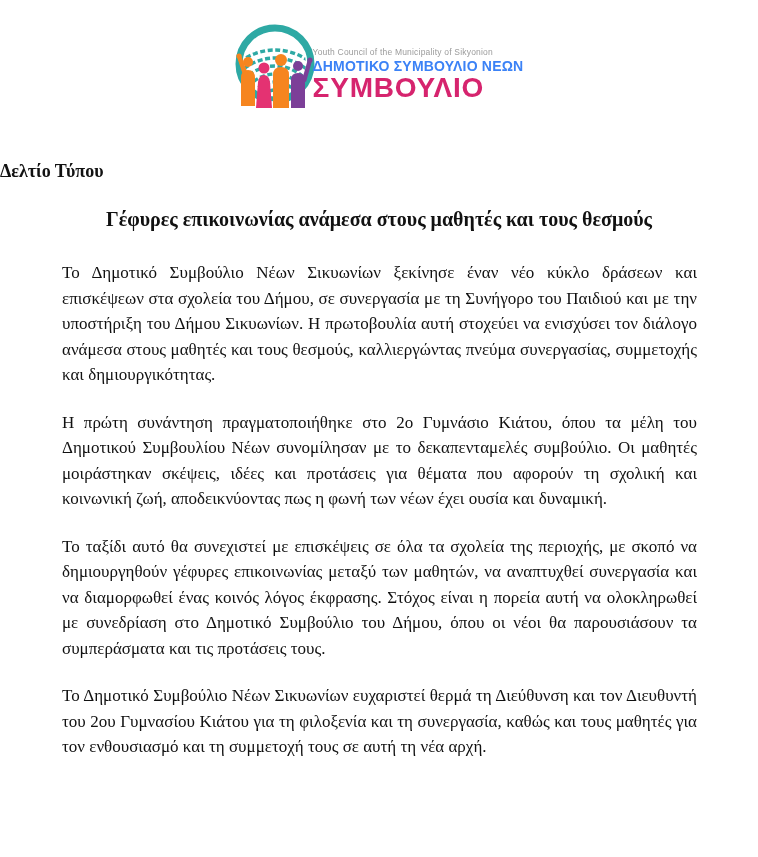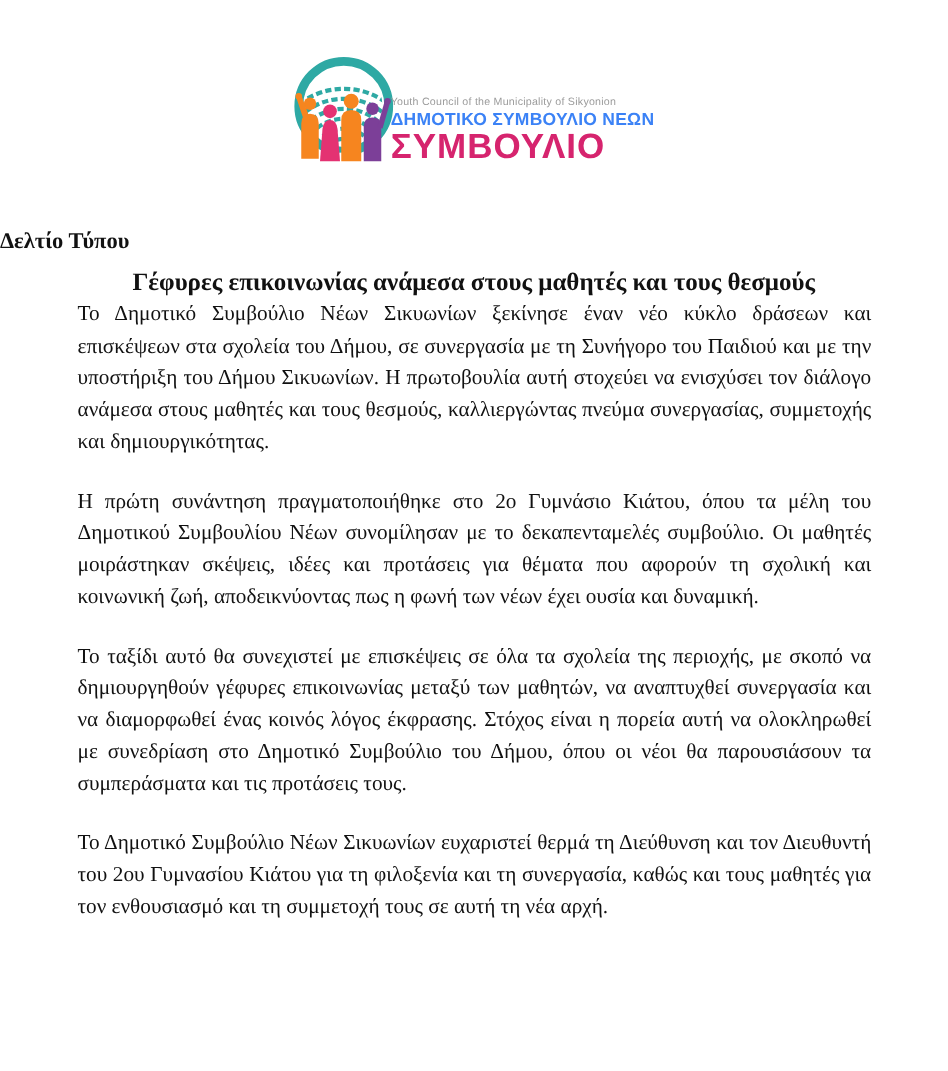--- a/index.html
+++ b/index.html
@@ -10,22 +10,22 @@
     margin: 0 auto;
     background: #ffffff;
     overflow: hidden;
     font-family: "Liberation Serif", serif;
     color: #111111;
   }
   
   .logo-row {
     display: flex;
     justify-content: center;
-    align-items: flex-end;
-    padding-top: 43px;
+    align-items: center;
+    padding-top: 22px;
   }
   .emblem { width: 80px; height: 88px; flex: 0 0 auto; }
   .logo-text {
     margin-left: -2px;
     padding-top: 17px;
     font-family: "Liberation Sans", sans-serif;
     white-space: nowrap;
   }
   .logo-en {
     font-size: 8.5px;
@@ -49,27 +49,28 @@
   }
   
   .doc-title {
     margin-top: 50px;
     text-align: left;
     font-weight: bold;
     font-size: 18px;
     line-height: 22px;
   }
   .doc-heading {
-    margin-top: 11px;
+    margin-top: 25px;
     text-align: center;
     font-weight: bold;
     font-size: 20px;
     line-height: 24px;
   }
   .doc-body {
+    margin-top: 29px;
     padding: 0 61px 0 62px;
   }
   .doc-body p {
     text-align: justify;
     font-size: 17px;
     line-height: 25.5px;
     margin: 0 0 22px 0;
   }
 </style>
 </head>

